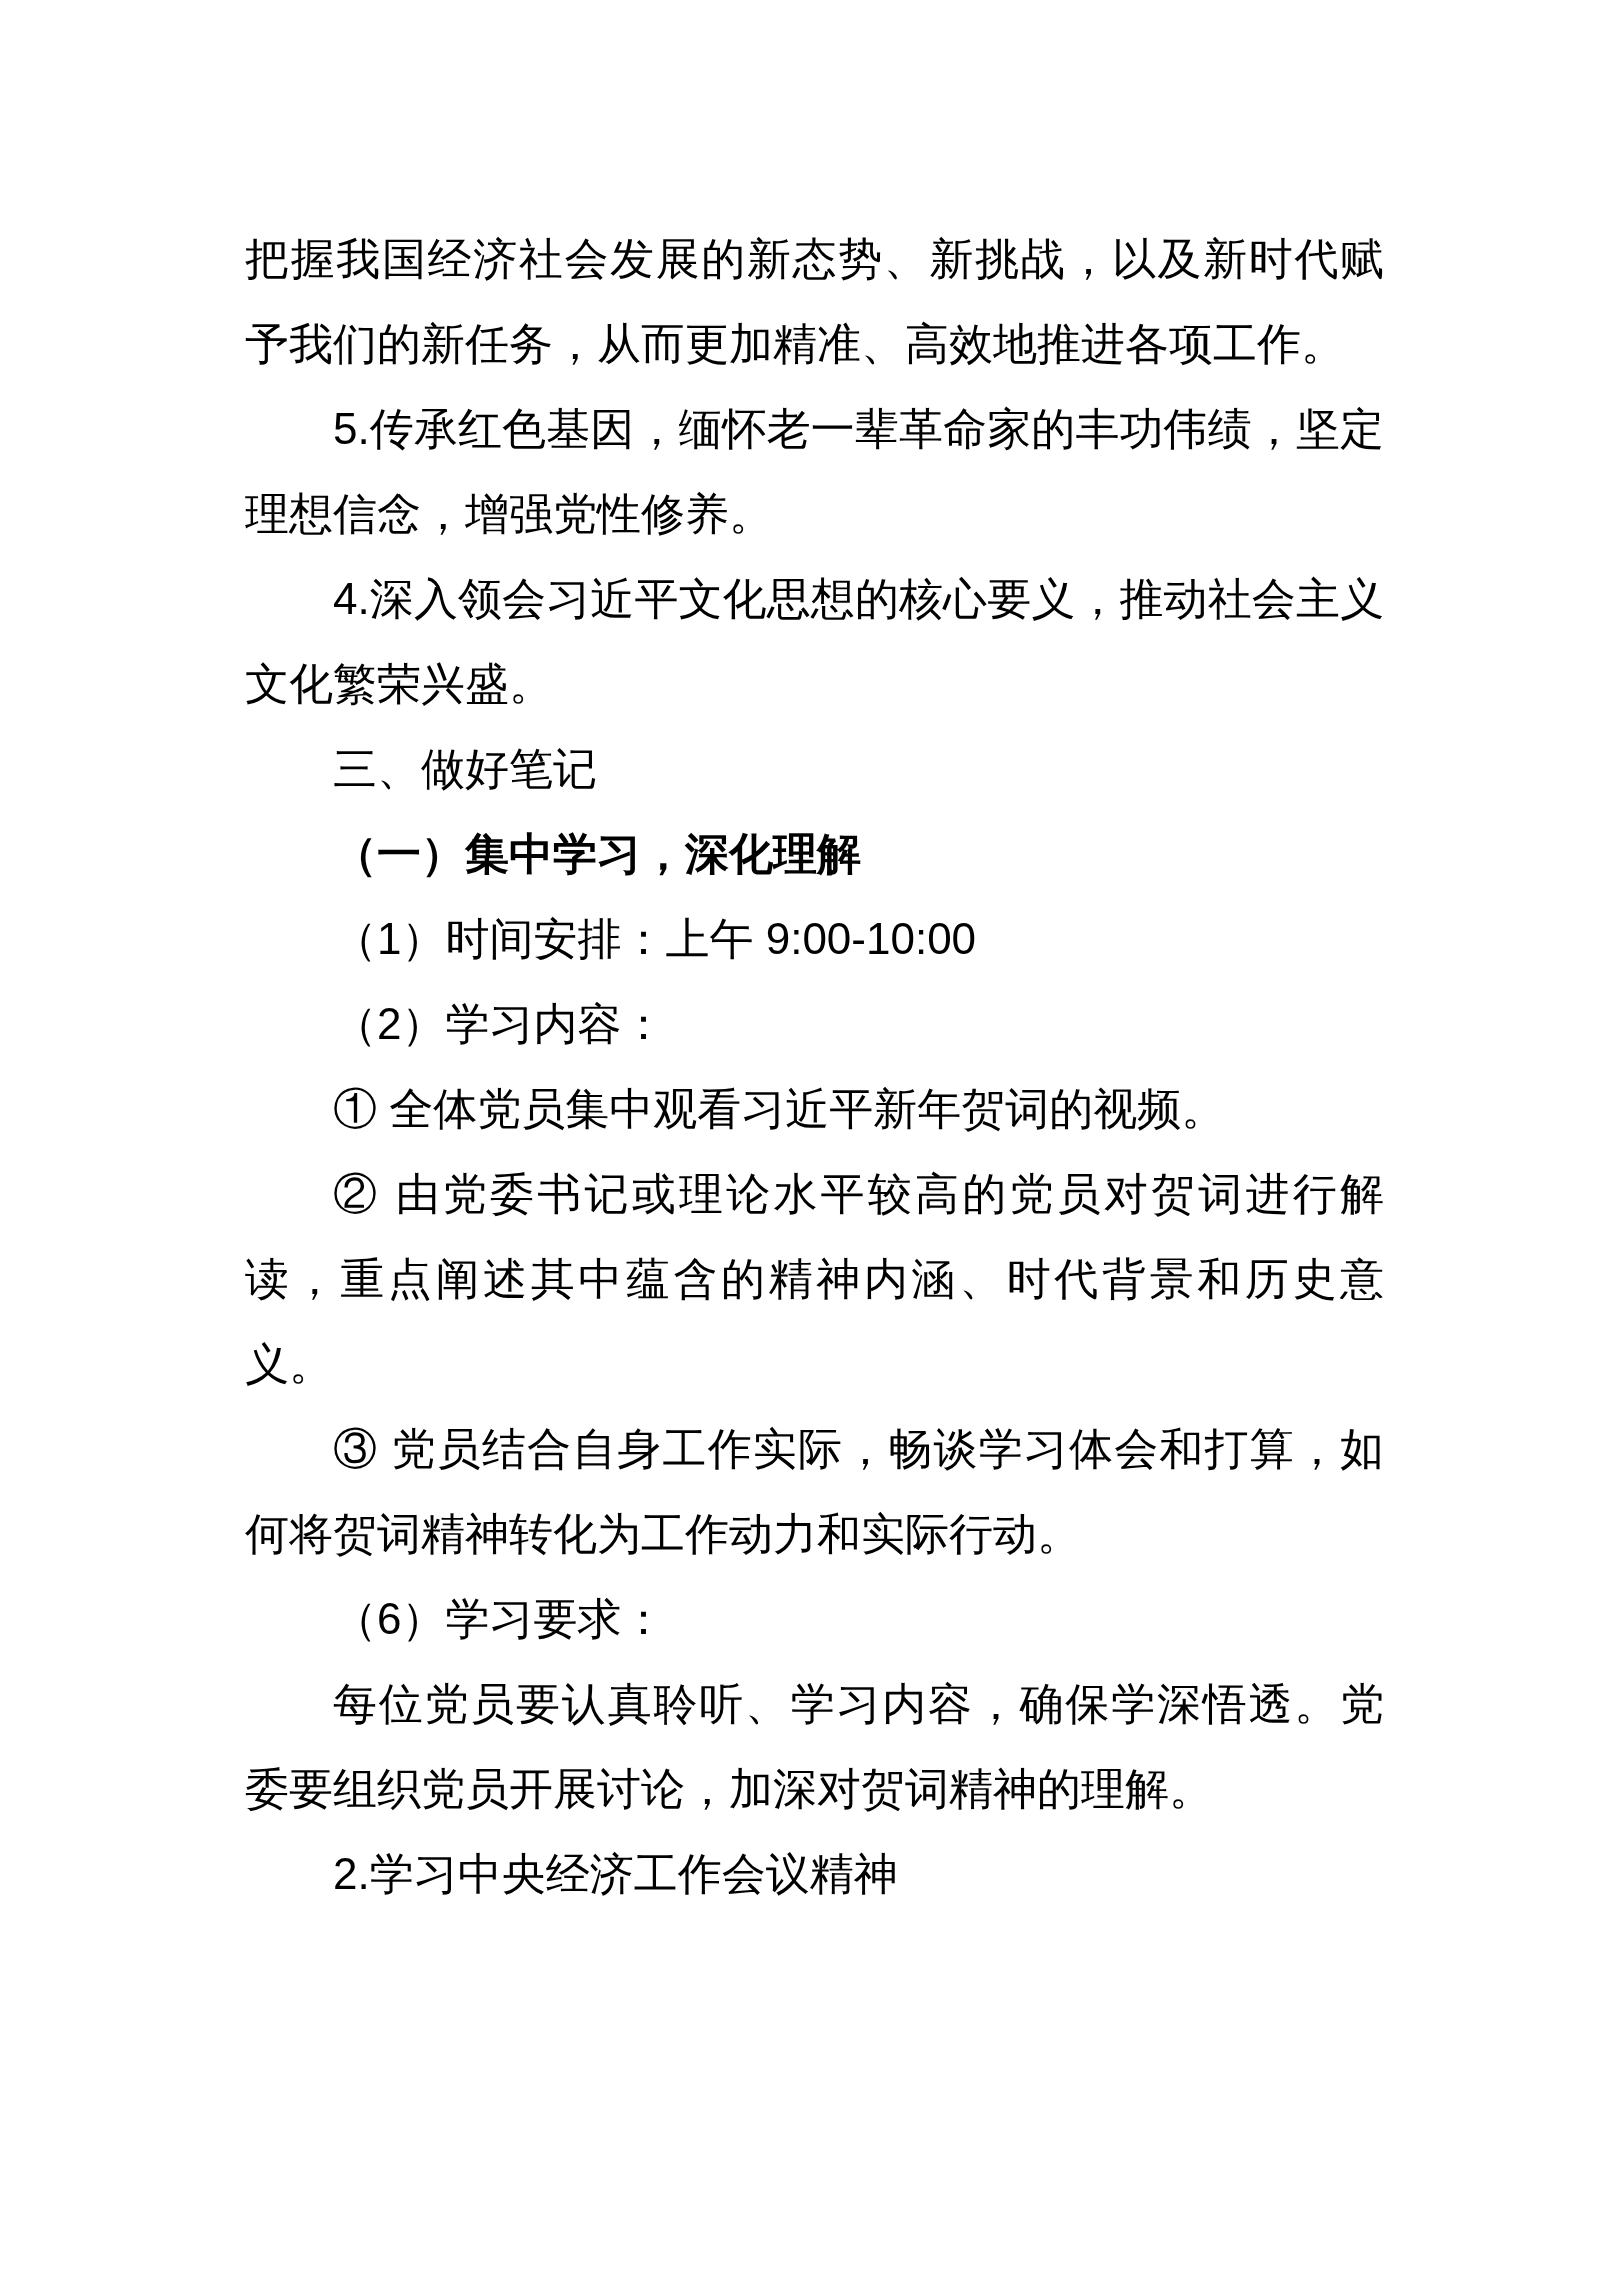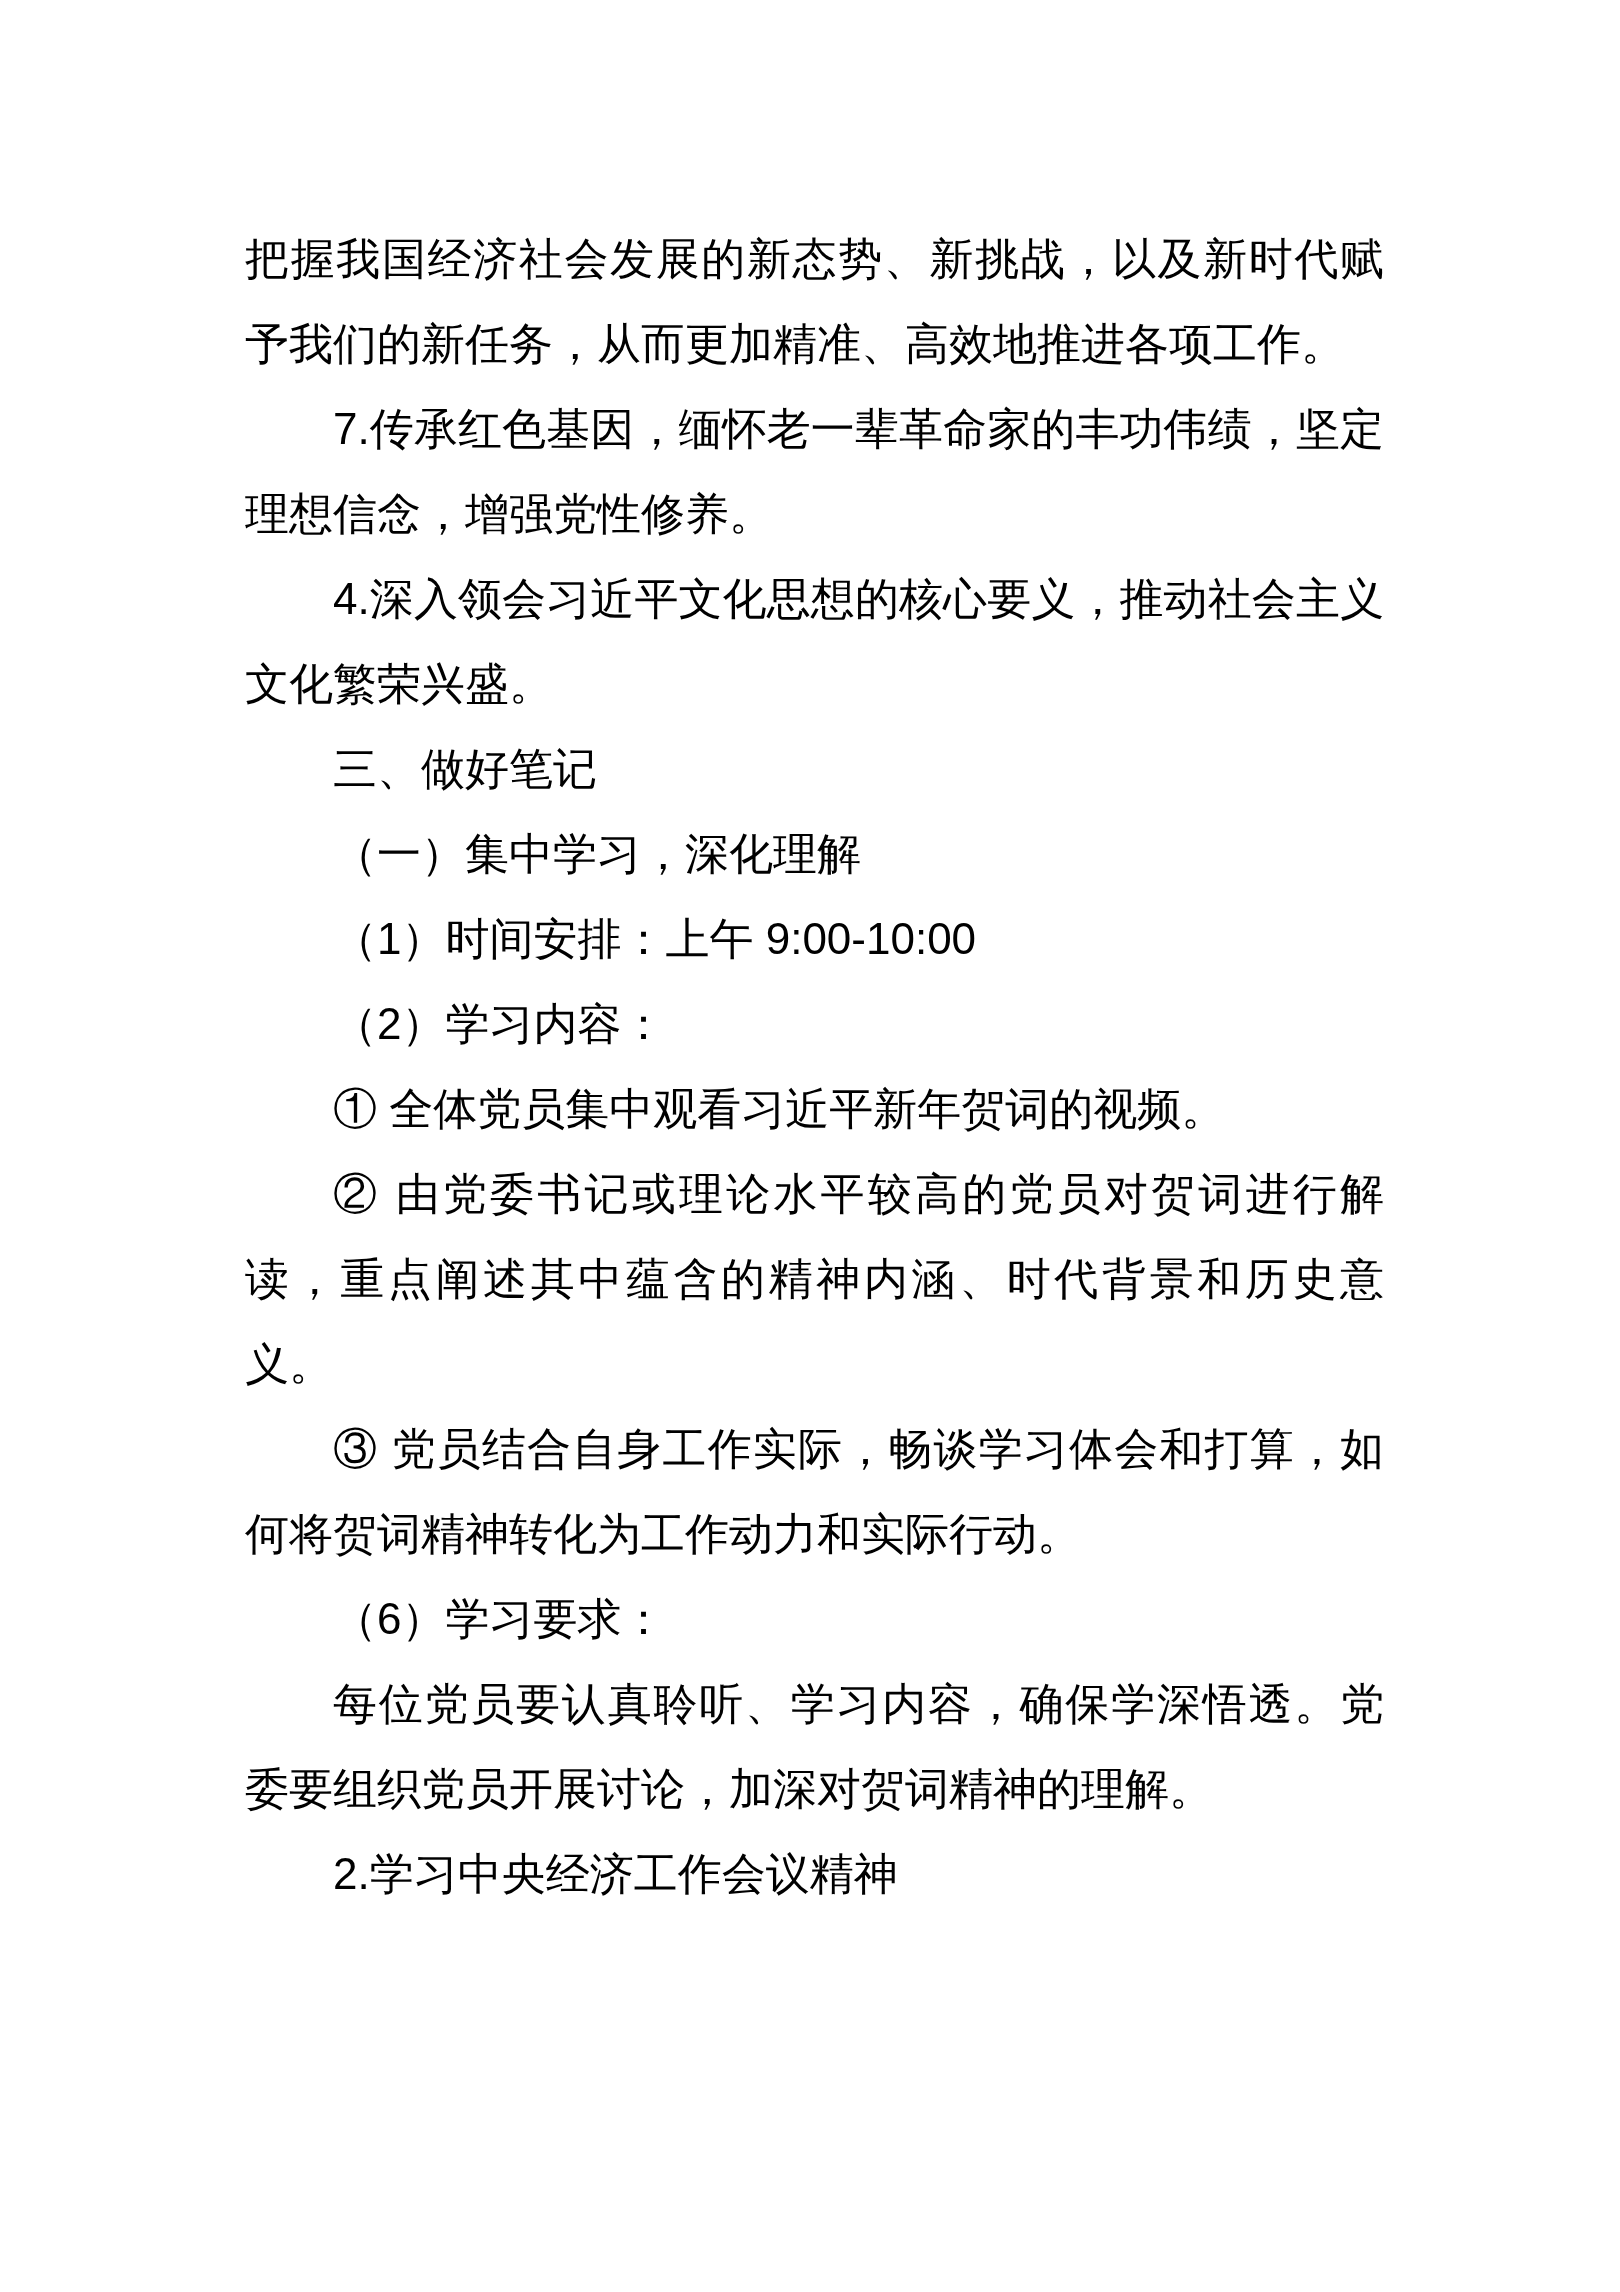--- a/index.html
+++ b/index.html
@@ -30,30 +30,30 @@
   }
   .para {
     margin: 0;
     padding: 0;
     text-indent: 0;
   }
   .para.indent {
     text-indent: 88px;
   }
   .para.bold {
-    font-weight: 400;
+    font-weight: 700;
   }
 </style>
 </head>
 <body>
 
 <div class="page">
   <div class="doc-body" id="doc-body">
       <p class="para">把握我国经济社会发展的新态势、新挑战，以及新时代赋予我们的新任务，从而更加精准、高效地推进各项工作。</p>
-      <p class="para indent">7.传承红色基因，缅怀老一辈革命家的丰功伟绩，坚定理想信念，增强党性修养。</p>
+      <p class="para indent">5.传承红色基因，缅怀老一辈革命家的丰功伟绩，坚定理想信念，增强党性修养。</p>
       <p class="para indent">4.深入领会习近平文化思想的核心要义，推动社会主义文化繁荣兴盛。</p>
       <p class="para indent">三、做好笔记</p>
       <p class="para indent bold">（一）集中学习，深化理解</p>
       <p class="para indent">（1）时间安排：上午 9:00-10:00</p>
       <p class="para indent">（2）学习内容：</p>
       <p class="para indent">① 全体党员集中观看习近平新年贺词的视频。</p>
       <p class="para indent">② 由党委书记或理论水平较高的党员对贺词进行解读，重点阐述其中蕴含的精神内涵、时代背景和历史意义。</p>
       <p class="para indent">③ 党员结合自身工作实际，畅谈学习体会和打算，如何将贺词精神转化为工作动力和实际行动。</p>
       <p class="para indent">（6）学习要求：</p>
       <p class="para indent">每位党员要认真聆听、学习内容，确保学深悟透。党委要组织党员开展讨论，加深对贺词精神的理解。</p>

